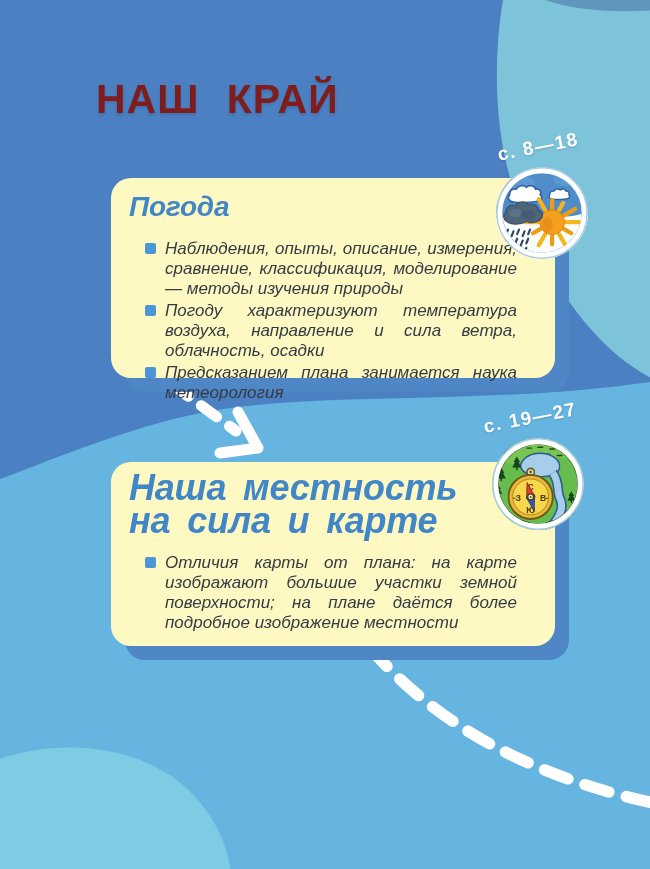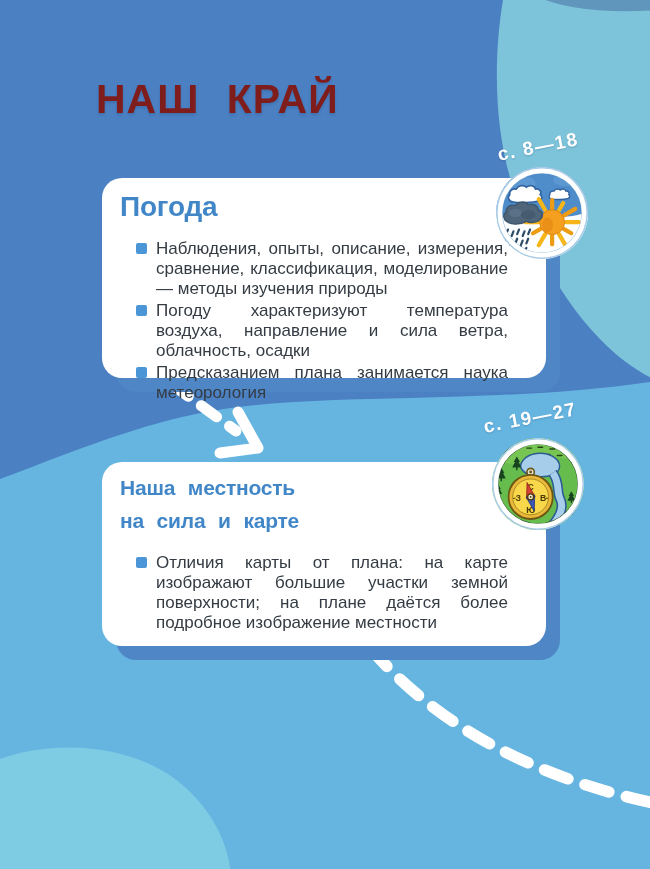--- a/index.html
+++ b/index.html
@@ -11,33 +11,34 @@
   .bg-svg, .fx-svg { position:absolute; left:0; top:0; width:650px; height:869px; pointer-events:none; }
 
   .page-title {
     position:absolute; left:96px; top:76px; margin:0;
     font-size:41px; font-weight:bold; color:#7f1d1d;
     letter-spacing:1px; word-spacing:15px;
     text-shadow:0 2px 3px rgba(25,60,110,.22);
   }
 
   .card {
-    position:absolute; left:102px; width:444px; box-sizing:border-box;
-    background:#ffffff; border-radius:20px;
+    position:absolute; left:111px; width:444px; box-sizing:border-box;
+    background:#fef9c3; border-radius:20px;
     box-shadow:14px 14px 0 0 #4e86c6;
     padding:12px 18px 0 18px;
+    font-style:italic;
   }
   .card-weather { top:178px; height:200px; }
   .card-map     { top:462px; height:184px; padding-top:9px; }
 
   .card h2 {
     margin:0 0 8px 0; font-size:28px; line-height:33px;
     color:#4187c8; font-weight:bold; letter-spacing:-0.2px;
   }
-  .card-map h2 { font-size:21px; margin-bottom:5px; }
+  .card-map h2 { font-size:36px; margin-bottom:5px; }
   .card-map h2 .tl { display:block; word-spacing:7px; }
 
   ul.points { list-style:none; margin:16px; padding:0; width:372px; }
   li.point {
     position:relative; padding-left:20px; margin-bottom:2px;
     font-size:17px; line-height:20px; color:#343b43;
     text-align:justify; text-justify:inter-word;
   }
   .bullet-square {
     position:absolute; left:0; top:4px; width:11px; height:11px;

